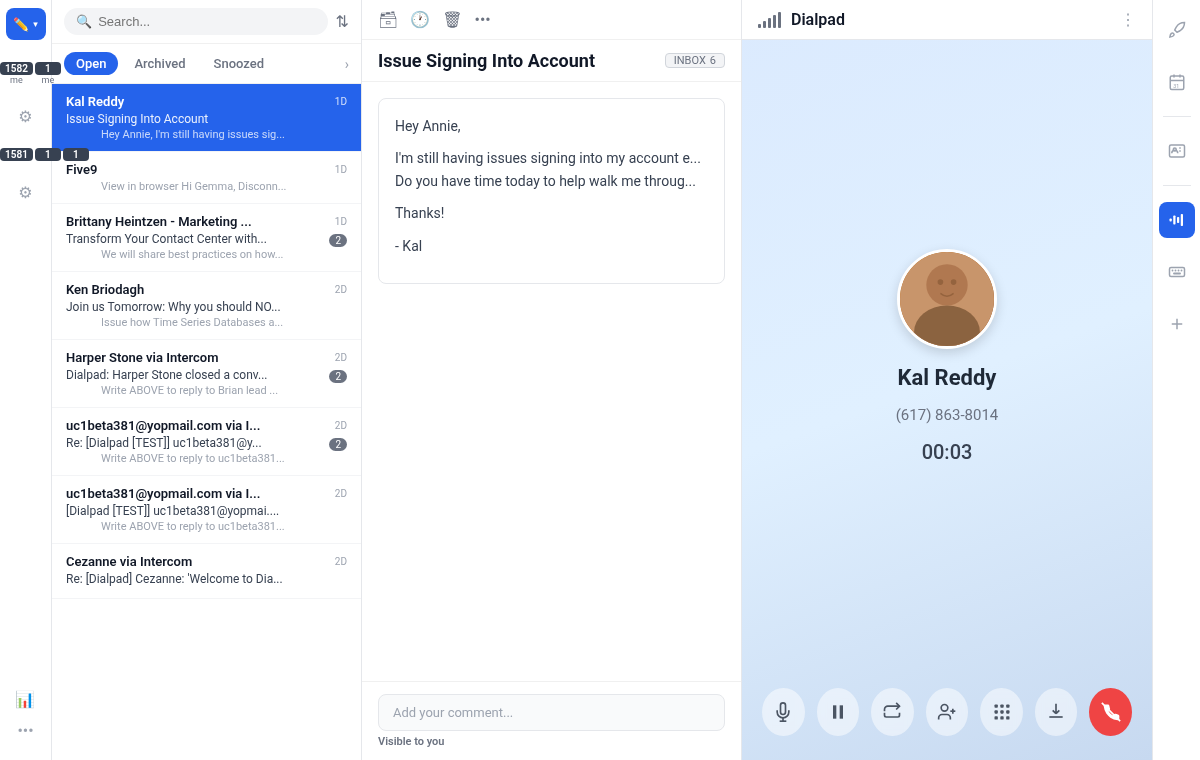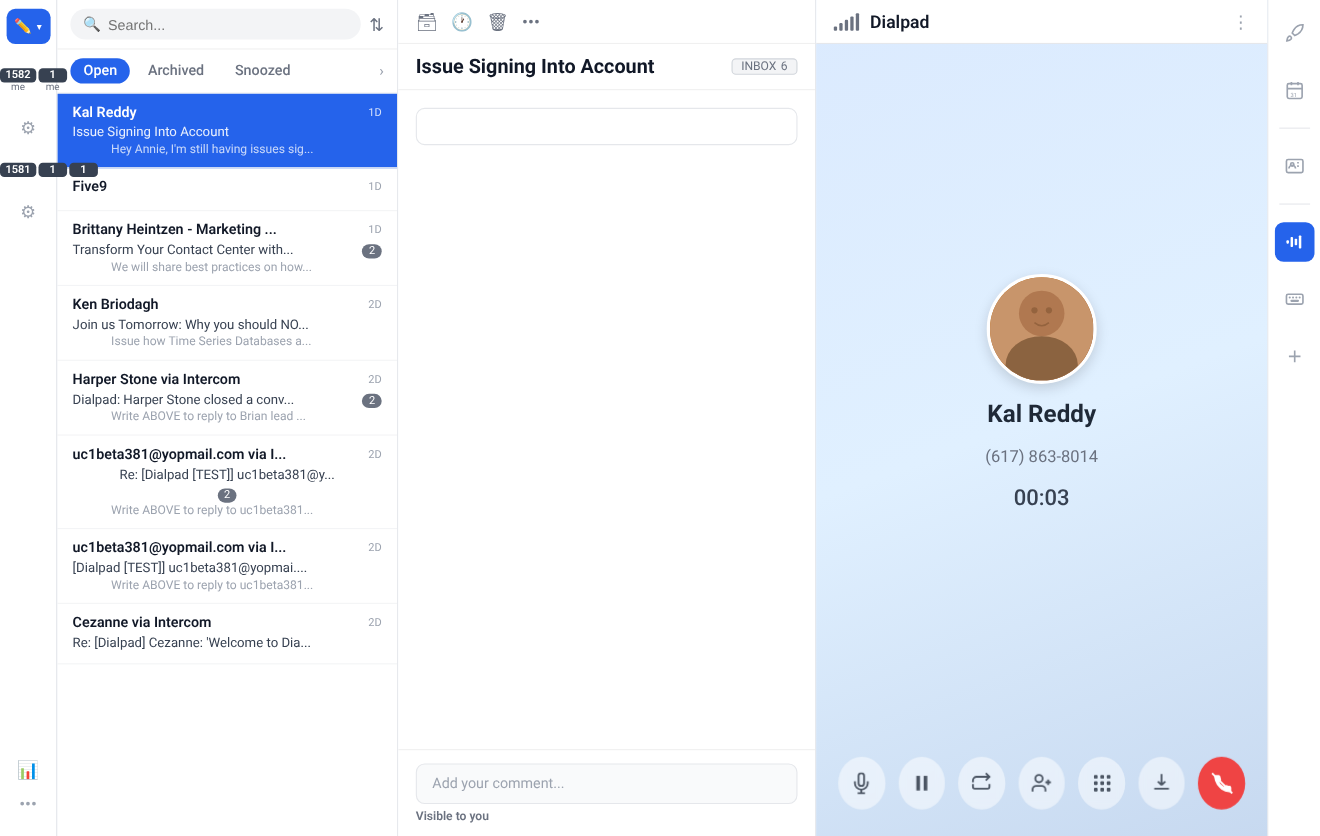--- a/index.html
+++ b/index.html
@@ -331,20 +331,21 @@
       <span class="email-subject">Issue Signing Into Account</span>
 
     </div>
     <div class="email-preview">Hey Annie, I'm still having issues sig...</div>
   </div>
       <div class="email-item">
     <div class="email-item-header">
       <span class="email-sender">Five9</span>
       <span class="email-time">1D</span>
     </div>
+    <div class="email-preview">View in browser Hi Gemma, Disconn...</div>
   </div>
       <div class="email-item">
     <div class="email-item-header">
       <span class="email-sender">Brittany Heintzen - Marketing ...</span>
       <span class="email-time">1D</span>
     </div>
     <div style="display:flex;align-items:center;justify-content:space-between;gap:4px;">
       <span class="email-subject">Transform Your Contact Center with...</span>
       <span class="email-badge">2</span>
     </div>
@@ -370,21 +371,21 @@
       <span class="email-subject">Dialpad: Harper Stone closed a conv...</span>
       <span class="email-badge">2</span>
     </div>
     <div class="email-preview">Write ABOVE to reply to Brian lead ...</div>
   </div>
       <div class="email-item">
     <div class="email-item-header">
       <span class="email-sender">uc1beta381@yopmail.com via I...</span>
       <span class="email-time">2D</span>
     </div>
-    <div style="display:flex;align-items:center;justify-content:space-between;gap:4px;flex-direction:column;">
+    <div style="display:flex;align-items:center;justify-content:space-between;gap:4px;">
       <span class="email-subject">Re: [Dialpad [TEST]] uc1beta381@y...</span>
       <span class="email-badge">2</span>
     </div>
     <div class="email-preview">Write ABOVE to reply to uc1beta381...</div>
   </div>
       <div class="email-item">
     <div class="email-item-header">
       <span class="email-sender">uc1beta381@yopmail.com via I...</span>
       <span class="email-time">2D</span>
     </div>
@@ -419,20 +420,26 @@
   <div class="email-subject-bar">
     <span class="email-subject-title">Issue Signing Into Account</span>
     <div class="inbox-badge">
       <span>INBOX</span>
       <span>6</span>
     </div>
   </div>
 
   <div class="email-message-area">
     <div class="email-card">
+      <div class="email-body">
+        <p>Hey Annie,</p>
+        <p>I'm still having issues signing into my account e...<br>Do you have time today to help walk me throug...</p>
+        <p>Thanks!</p>
+        <p>- Kal</p>
+      </div>
     </div>
   </div>
 
   <div class="email-comment-bar">
     <div class="comment-input">Add your comment...</div>
     <div class="visible-to">
       <span>Visible to</span> <span style="font-weight:600;color:#6b7280;">you</span>
     </div>
   </div>
 </div>

